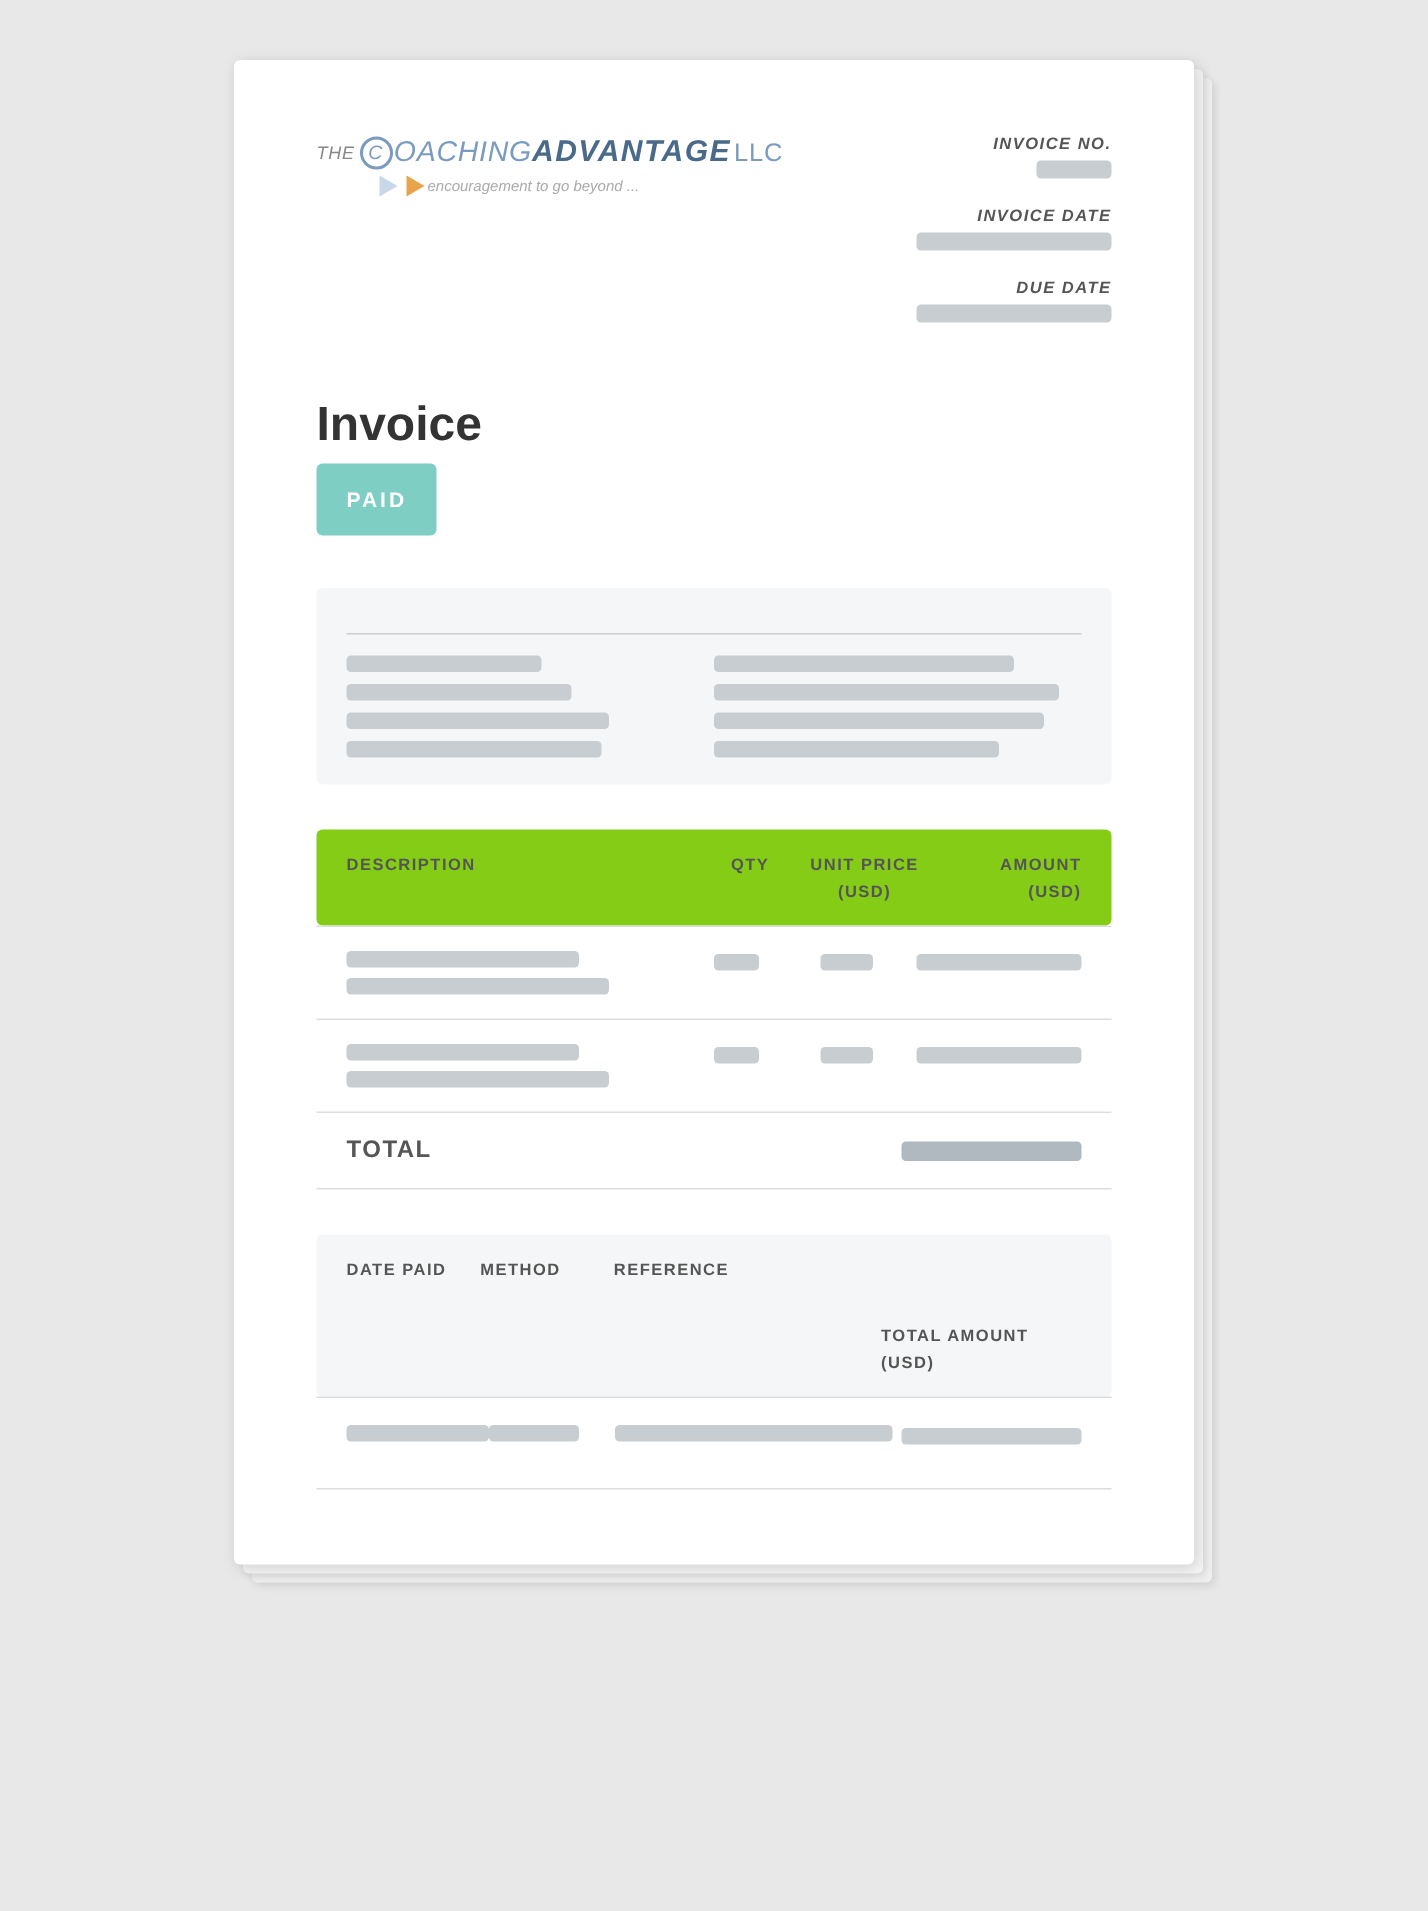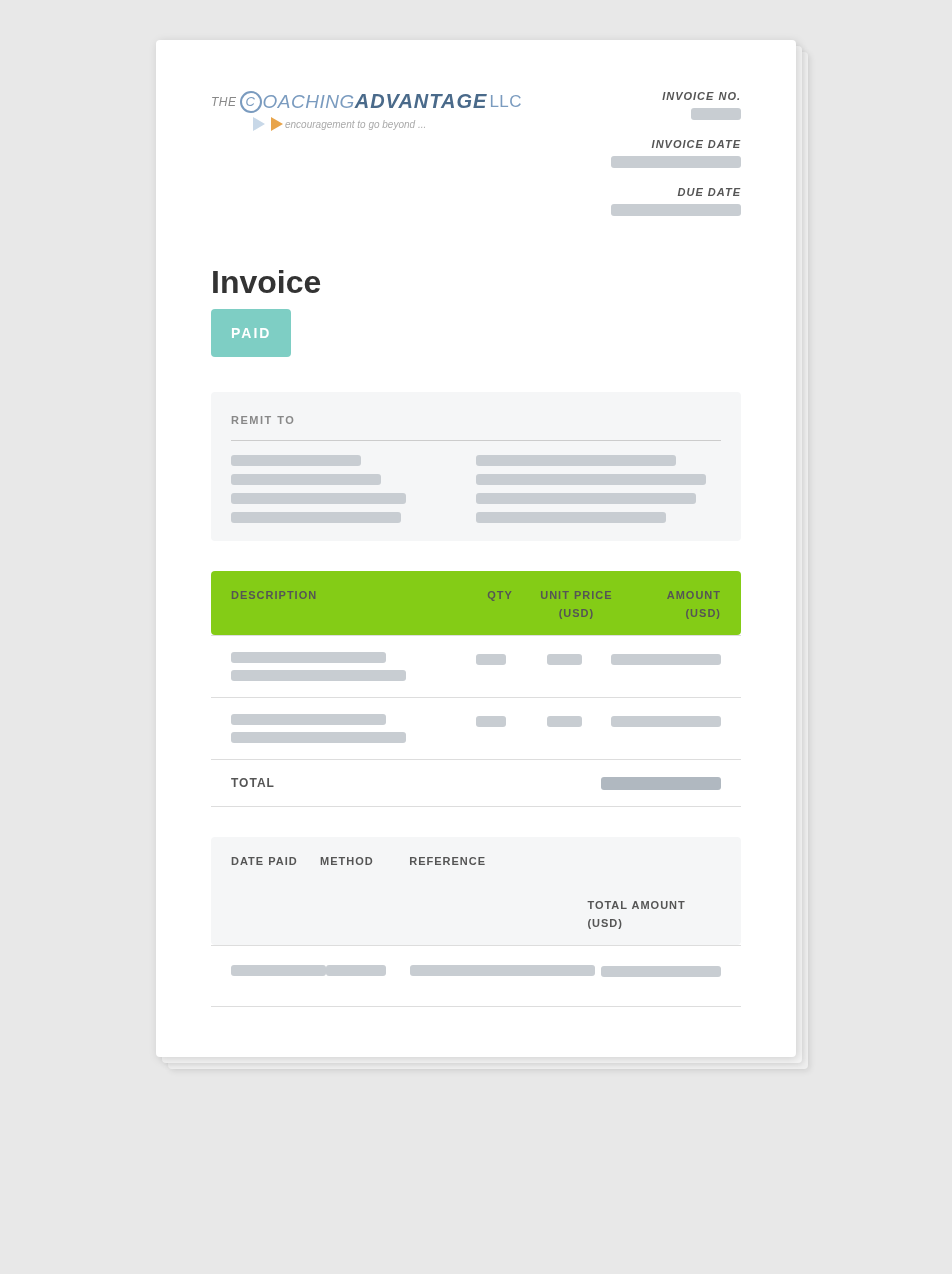--- a/index.html
+++ b/index.html
@@ -329,21 +329,21 @@
     .amt-bar { width: 110px; height: 11px; }
 
     .total-row {
       display: flex;
       padding: 16px 20px;
       align-items: center;
     }
 
     .total-label {
       flex: 3;
-      font-size: 12px;
+      font-size: 16px;
       font-weight: 700;
       color: #555;
       letter-spacing: 1px;
     }
 
     .total-spacer { flex: 0.7; }
     .total-unit-spacer { flex: 1.2; }
 
     .total-amount {
       flex: 1.2;
@@ -440,23 +440,20 @@
       </div>
     </div>
 
     <div class="invoice-title-section">
       <div class="invoice-title">Invoice</div>
       <div class="paid-badge">PAID</div>
     </div>
 
     <div class="bill-remit-section">
       <div class="bill-remit-header">
-        <div class="remit-to-col">
-          <span class="section-label">REMIT TO</span>
-        </div>
       </div>
       <hr class="bill-remit-divider">
       <div class="address-cols">
         <div class="address-col">
           <span class="address-line addr-1"></span>
           <span class="address-line addr-2"></span>
           <span class="address-line addr-3"></span>
           <span class="address-line addr-4"></span>
         </div>
         <div class="address-col">

